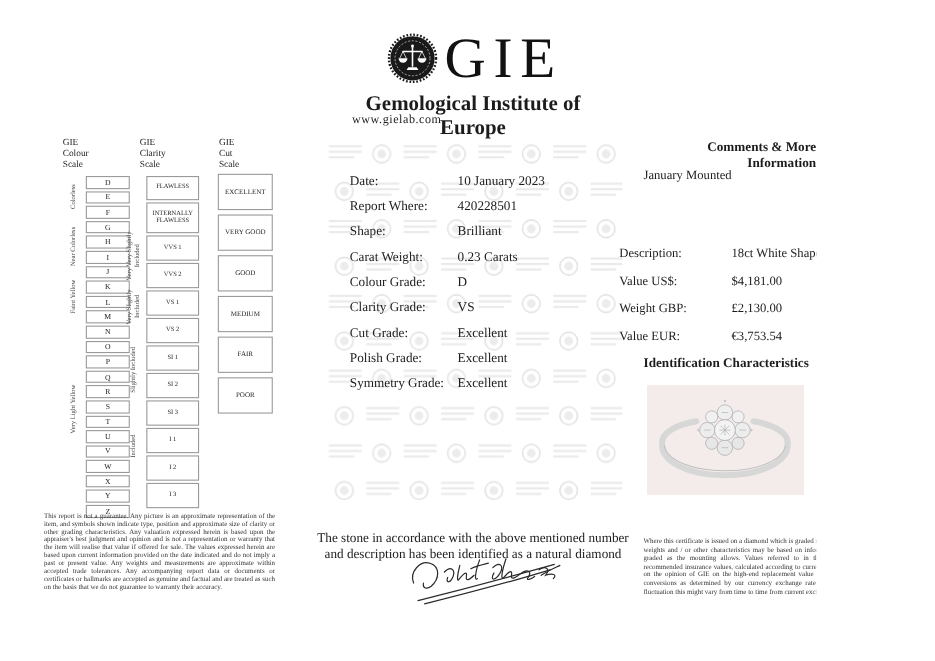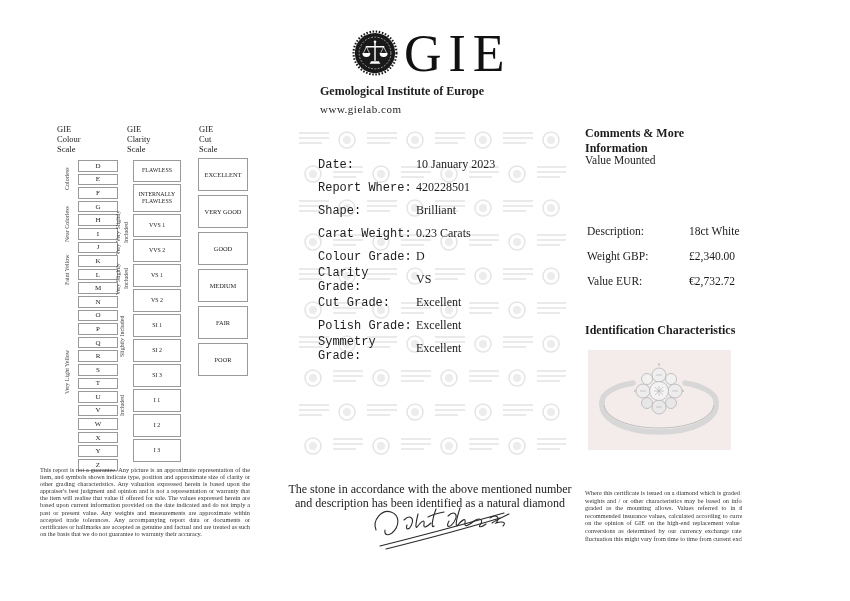--- a/index.html
+++ b/index.html
@@ -3,22 +3,22 @@
 <meta charset="utf-8">
 <style>
   html,body { margin:0; padding:0; background:#fff; }
   .page { position:relative; width:742px; height:601px; background:#ffffff;
           font-family:"Liberation Serif", serif; color:#1c1c1c; overflow:hidden; }
 
   
   .seal { position:absolute; left:352px; top:30px; width:46px; height:46px; }
   .brand { position:absolute; left:404px; top:24px; font-size:52px; letter-spacing:7px;
            color:#111; font-family:"Liberation Serif", serif; }
-  .institute { position:absolute; left:320px; top:84px; width:220px; 
-               font-weight:bold; font-size:12px; }
+  .institute { position:absolute; left:320px; top:84px; width:220px; text-align:center;
+               font-weight:bold; font-size:19px; }
   .website { position:absolute; left:320px; top:103px; width:220px; 
              font-size:11px; letter-spacing:0.5px; }
 
   
   .scale-title { position:absolute; font-size:8.5px; line-height:1.2; white-space:pre-line; color:#222; }
   .grade-col { position:absolute; }
   .gcell { border:1px solid #9a9a9a; display:flex; align-items:center; justify-content:center;
            text-align:center; color:#222; background:#fff; }
   .gcell.c { width:38px; height:9.6px; margin-bottom:2px; font-size:7px; }
   .gcell.k { width:46px; height:21px; margin-bottom:2px; font-size:5.9px; line-height:1.2;
@@ -29,31 +29,31 @@
   .vlab { position:absolute; writing-mode:vertical-rl; transform:rotate(180deg);
           display:flex; align-items:center; justify-content:center; text-align:center;
           font-size:6px; line-height:7.5px; color:#444; }
 
   
   .panel { position:absolute; left:296px; top:123px; width:270px; height:332px; }
   .panel svg.wm { position:absolute; left:0; top:0; }
   .fields { position:absolute; left:22px; top:30px; width:235px; }
   .frow { display:flex; height:23px; align-items:center; font-size:12px; }
   .frow.gap { }
-  .flabel { width:98px;font-family:Liberation Mono, monospace; }
+  .flabel { width:98px; }
   .fvalue { font-weight:normal; }
 
   .statement { position:absolute; left:270px; top:456px; width:320px; text-align:center;
                font-size:12px; line-height:1.2; white-space:pre-line;margin-top:26px; }
   .signature { position:absolute; left:362px; top:496px; width:160px; height:62px; }
 
   
-  .r-title { position:absolute; font-weight:bold; font-size:12px; }
+  .r-title { position:absolute; font-weight:bold; font-size:12px;text-align:right; }
   .r-text  { position:absolute; font-size:11.5px; }
-  .vrows { position:absolute; left:587px; top:218px; width:240px; }
+  .vrows { position:absolute; left:563px; top:218px; width:240px; }
   .vrow { display:flex; height:25px; align-items:center; font-size:11.5px; }
   .vlabel { width:102px; }
   .photo { position:absolute; left:588px; top:350px; width:143px; height:100px; }
 
   
   .disc { position:absolute; font-size:6.3px; line-height:7.1px; text-align:justify; color:#333; }
   .disc.left  { left:40px;  top:466px; width:210px; }
   .disc.right { left:585px; top:489px; width:237px; line-height:7.6px; }
 </style>
 </head>
@@ -223,34 +223,38 @@
       <path d="M86 20 C92 14 97 18 92 26 C88 32 83 32 87 25"></path>
       <path d="M98 12 C94 24 93 32 96 29 C100 24 104 21 103 27 C102 32 107 29 112 25 C118 21 122 24 118 29 C116 32 120 31 124 28"></path>
       <path d="M128 22 C134 18 139 21 134 27 C140 25 145 26 141 30"></path>
       <path d="M18 50 C50 42 110 26 142 17"></path>
       <path d="M24 53 C56 45 112 30 138 22"></path>
       <path d="M130 27 C136 23 143 20 147 18"></path>
     </g>
   </svg>
 
   <div class="r-title" style="left:585px; top:126px;">Comments &amp; More Information</div>
-  <div class="r-text" style="left:585px; top:154px;">Value Mounted</div>
+  <div class="r-text" style="left:585px; top:154px;">January Mounted</div>
 
   <div class="vrows">
     <div class="vrow">
       <span class="vlabel">Description:</span>
       <span>18ct White Shape</span>
     </div>
     <div class="vrow">
+      <span class="vlabel">Value US$:</span>
+      <span>$4,181.00</span>
+    </div>
+    <div class="vrow">
       <span class="vlabel">Weight GBP:</span>
-      <span>£2,340.00</span>
+      <span>£2,130.00</span>
     </div>
     <div class="vrow">
       <span class="vlabel">Value EUR:</span>
-      <span>€2,732.72</span>
+      <span>€3,753.54</span>
     </div>
   </div>
 
   <div class="r-title" style="left:585px; top:323px;">Identification Characteristics</div>
 
   <svg class="photo" viewBox="0 0 143 100">
     <rect width="143" height="100" fill="#f6efee"></rect>
     <rect width="143" height="100" fill="#f2e9e8" opacity="0.5"></rect>
     <g fill="none" stroke="#d7d7d7" stroke-width="5.5" stroke-linecap="round">
       <path d="M14 52 C12 70 38 82 71 82 C104 82 130 70 128 52"></path>

